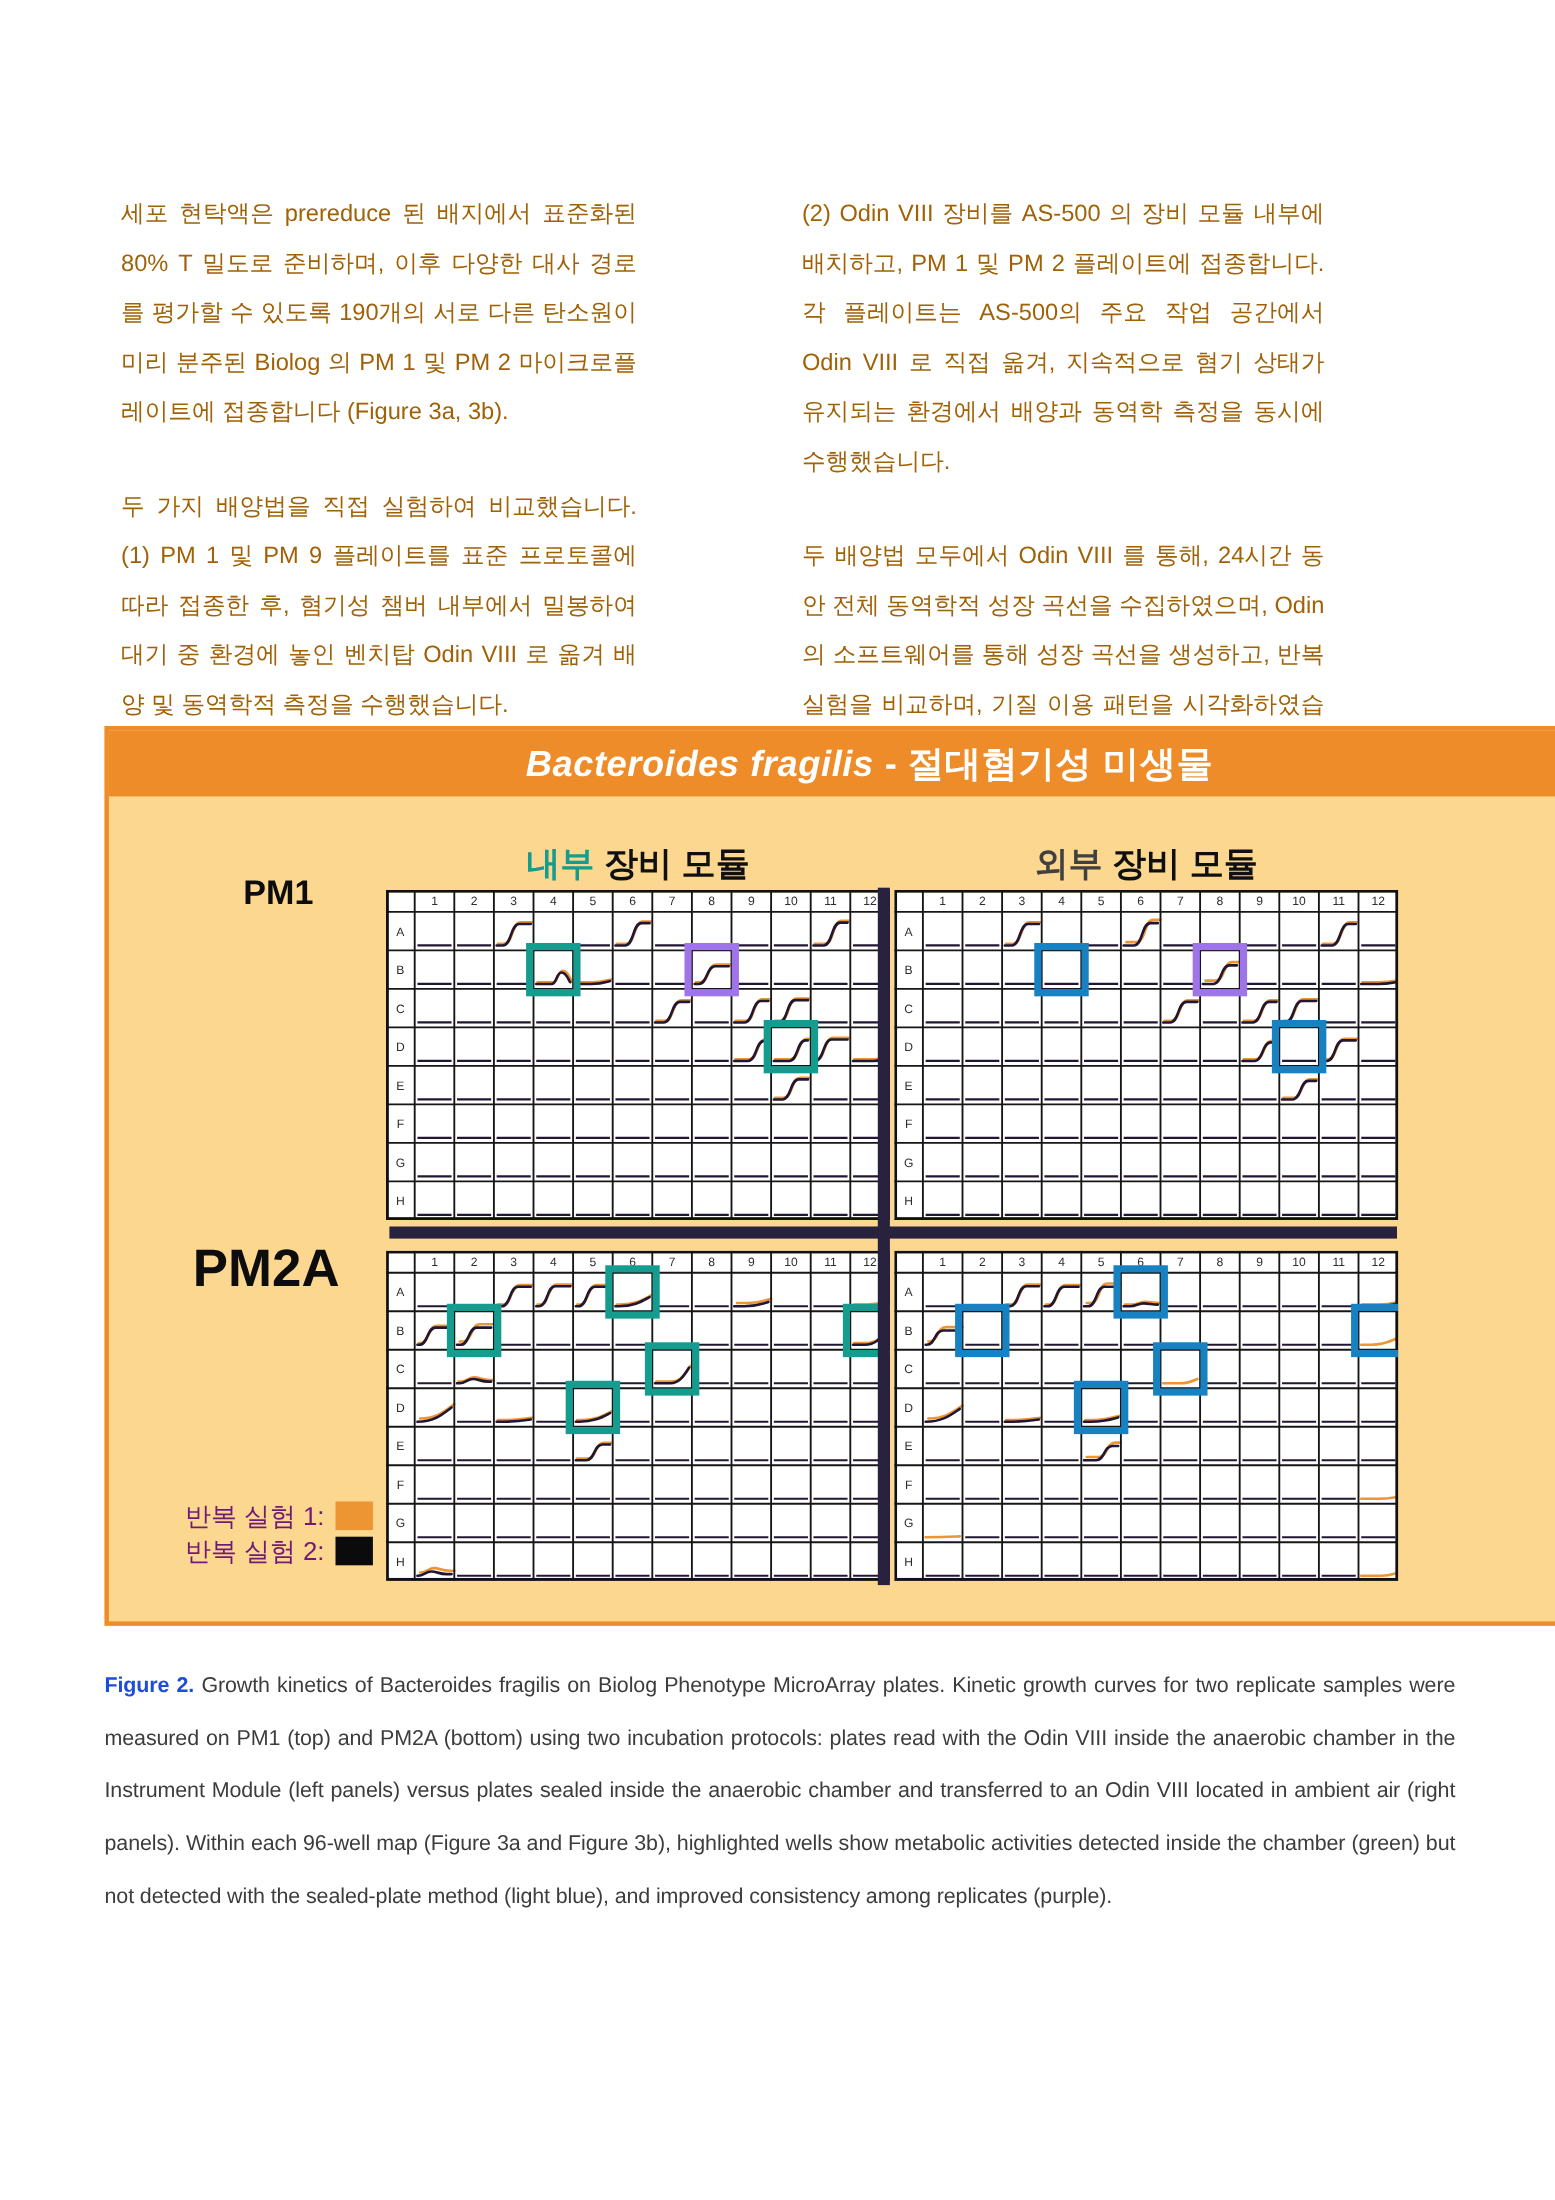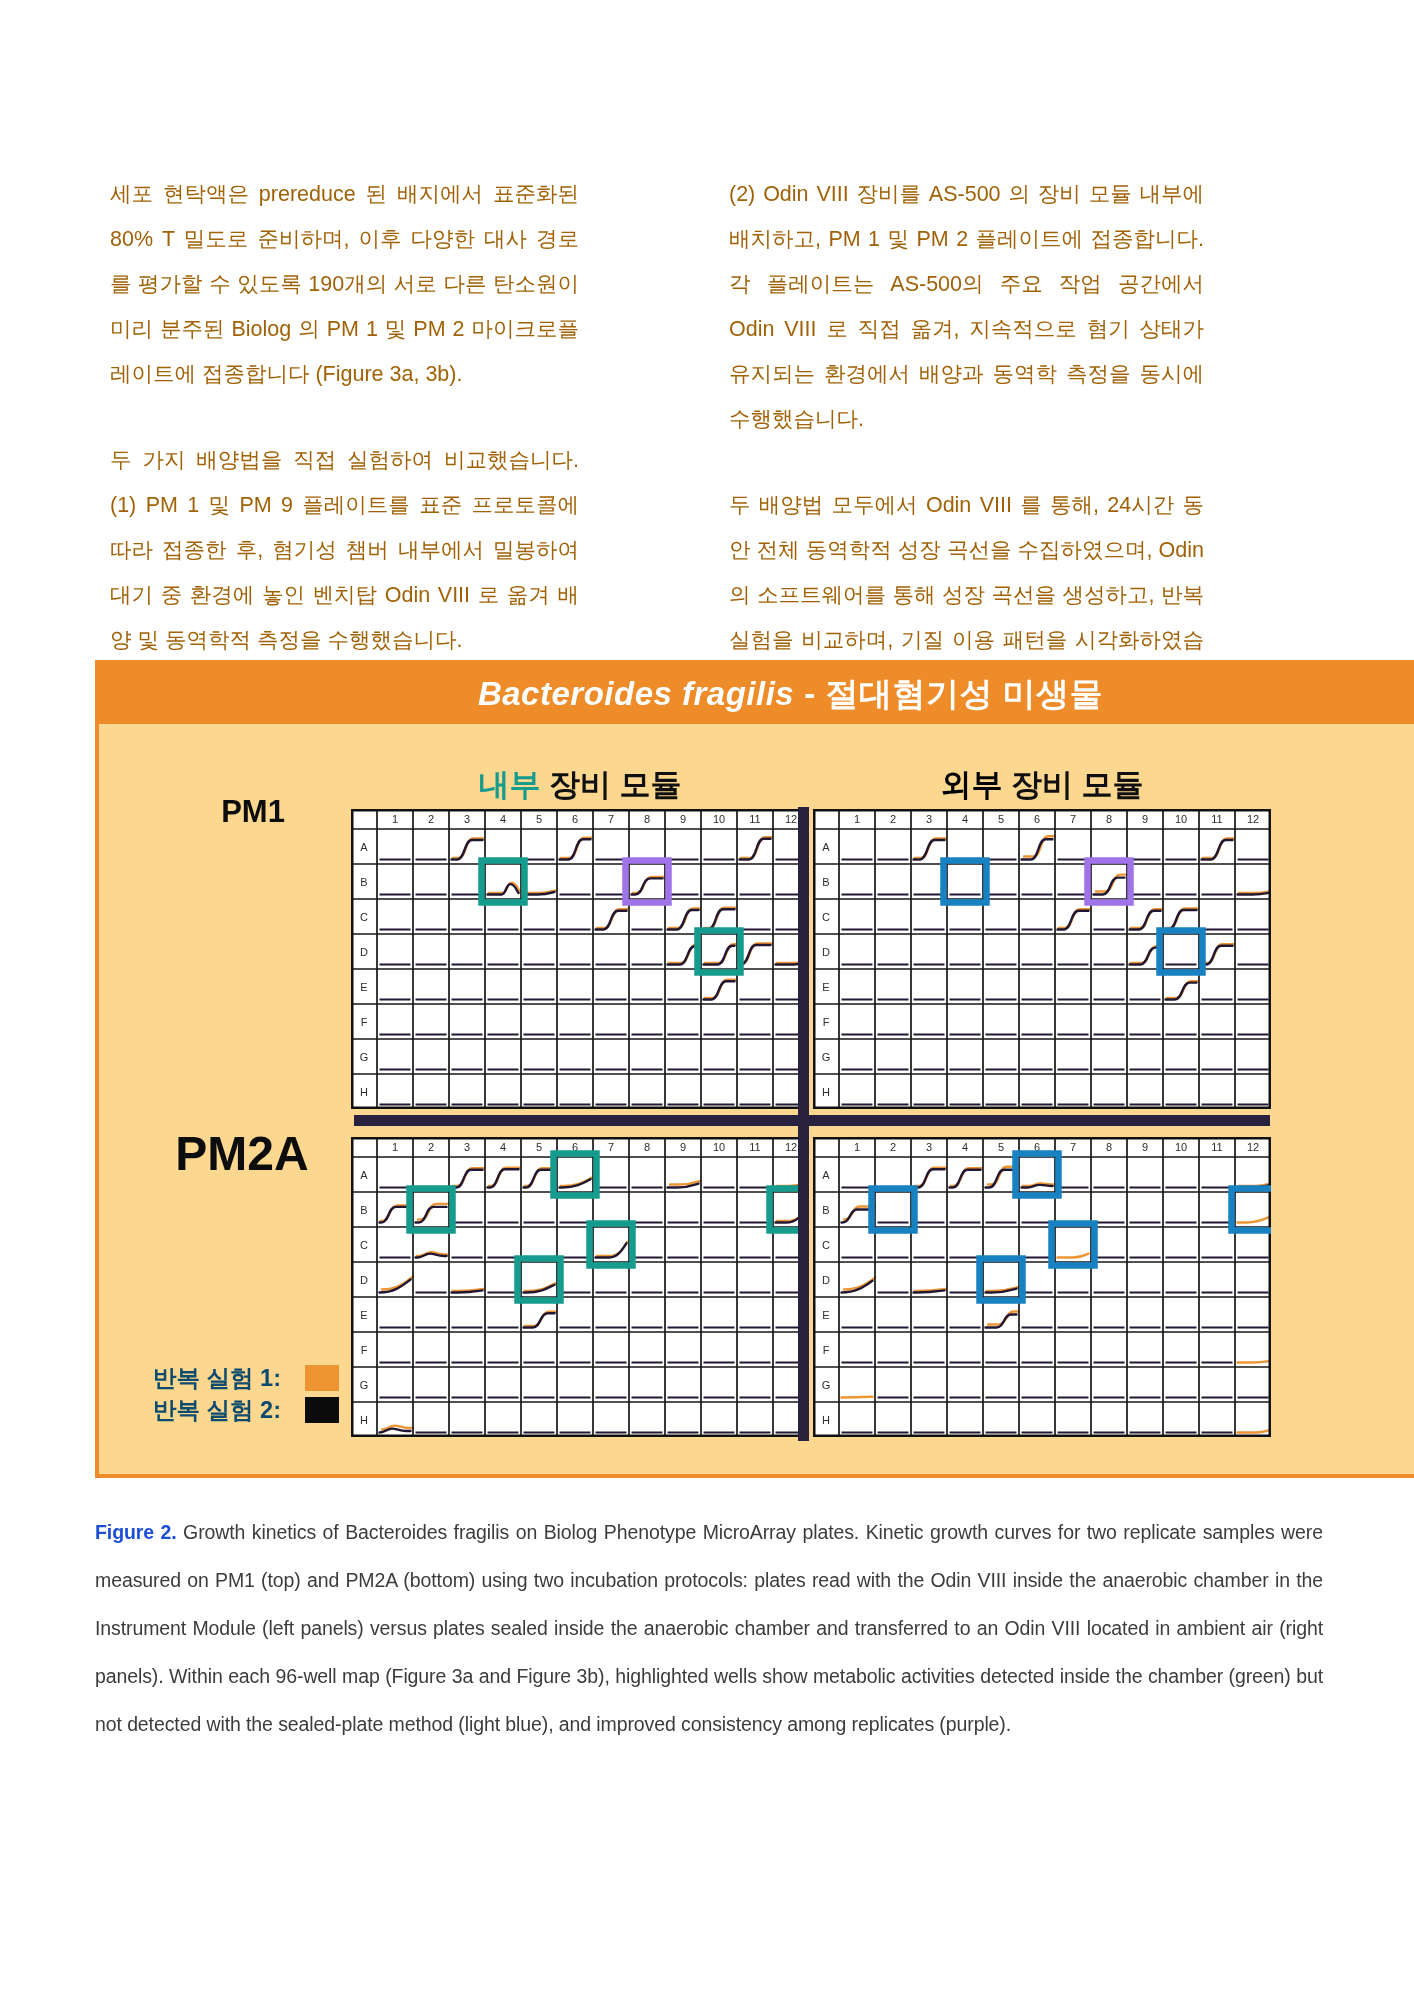--- a/index.html
+++ b/index.html
@@ -12,38 +12,38 @@
 
   .figure{position:absolute;left:95px;top:660px;width:1391px;height:818px;background:#FBD78F;border:4px solid #EE8C2A}
   .fig-header{position:absolute;left:0;top:0;width:100%;height:60px;background:#EE8C2A;color:#ffffff;
     display:flex;align-items:center;justify-content:center;font-size:33px;font-weight:bold;letter-spacing:.5px}
   .fig-header .species{font-style:italic;margin-right:10px}
 
   .module-label{position:absolute;top:100px;font-size:31px;font-weight:bold;color:#101010;text-align:center;white-space:nowrap}
   #label-inside{left:252px;width:458px}
   #label-outside{left:714px;width:458px}
   .accent-teal{color:#169B8F}
-  .accent-blue{color:#000000}
+  .accent-blue{color:#404040}
 
   .pm-label{position:absolute;font-weight:bold;color:#0d0d0d;text-align:center}
   #pm1-label{left:58px;top:130px;width:192px;font-size:31px}
   #pm2a-label{left:36px;top:462px;width:214px;font-size:48px}
 
   .grid-mount{position:absolute}
   #grid-pm1-inside{left:252px;top:145px}
   #grid-pm1-outside{left:714px;top:145px}
   #grid-pm2a-inside{left:252px;top:473px}
   #grid-pm2a-outside{left:714px;top:473px}
 
   .vdiv{position:absolute;left:699px;top:143px;width:11px;height:634px;background:#29223F}
   .hdiv{position:absolute;left:255px;top:451px;width:916px;height:11px;background:#29223F}
 
   .legend{position:absolute;left:60px;top:698px;width:180px}
-  .legend-row{display:flex;align-items:center;justify-content:flex-end;gap:24px;height:32px;
-    font-size:23.5px;font-weight:bold;color:#0c4a6e;white-space:nowrap}
+  .legend-row{display:flex;align-items:center;justify-content:flex-end;gap:10px;height:32px;
+    font-size:23.5px;font-weight:normal;color:#701a75;white-space:nowrap}
   .legend-sq{width:34px;height:26px;flex:0 0 auto}
   .legend-sq-1{background:#ED9433}
   .legend-sq-2{background:#0B0B0B}
 
   .caption{position:absolute;left:95px;top:1508px;width:1228px;font-size:19.5px;line-height:48px;
     text-align:justify;color:#3c3c3c;letter-spacing:-0.1px}
   .caption .cap-label{font-weight:bold;color:#1d4ed8}
 </style>
 </head>
 <body>

